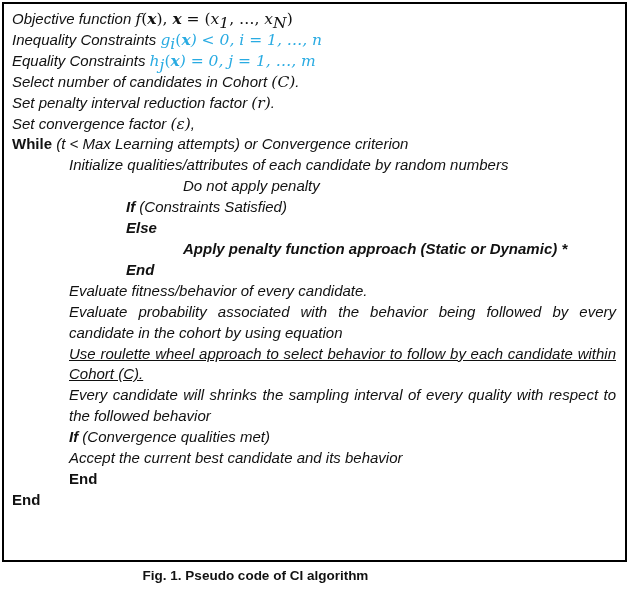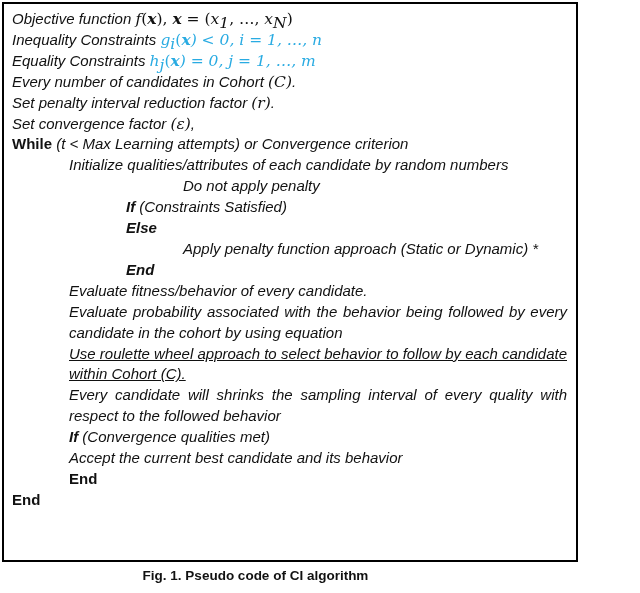--- a/index.html
+++ b/index.html
@@ -13,21 +13,21 @@
     height: 593px;
     background: #ffffff;
     font-family: "Liberation Sans", sans-serif;
     color: #111111;
     overflow: hidden;
   }
   .code-box {
     position: absolute;
     left: 2px;
     top: 2px;
-    width: 576px;
+    width: 625px;
     height: 560px;
     border: 2.5px solid #000000;
     box-sizing: border-box;
     padding: 5px 9px 0 8px;
     background: #ffffff;
   }
   .line {
     font-size: 15px;
     line-height: 20.9px;
     white-space: normal;
@@ -58,29 +58,29 @@
   }
 </style>
 </head>
 <body>
 
 <div class="canvas">
   <div class="code-box">
       <div class="line" style="padding-left: 0px;"><span class="i">Objective function </span><span class="i m">f</span><span class="m">(</span><span class="b i m">x</span><span class="m">),  </span><span class="b i m">x</span><span class="m"> = (</span><span class="i m">x</span><sub class="i m">1</sub><span class="m">, …, </span><span class="i m">x</span><sub class="i m">N</sub><span class="m">)</span></div>
       <div class="line" style="padding-left: 0px;"><span class="i">Inequality Constraints </span><span class="i m" style="color: rgb(41, 171, 226);">g</span><sub class="i m" style="color: rgb(41, 171, 226);">i</sub><span class="m" style="color: rgb(41, 171, 226);">(</span><span class="b i m" style="color: rgb(41, 171, 226);">x</span><span class="i m" style="color: rgb(41, 171, 226);">) &lt; 0,  i = 1, …, n</span></div>
       <div class="line" style="padding-left: 0px;"><span class="i">Equality Constraints </span><span class="i m" style="color: rgb(41, 171, 226);">h</span><sub class="i m" style="color: rgb(41, 171, 226);">j</sub><span class="m" style="color: rgb(41, 171, 226);">(</span><span class="b i m" style="color: rgb(41, 171, 226);">x</span><span class="i m" style="color: rgb(41, 171, 226);">) = 0,  j = 1, …, m</span></div>
-      <div class="line" style="padding-left: 0px;"><span class="i">Every number of candidates in Cohort </span><span class="i m">(C)</span><span class="i">.</span></div>
+      <div class="line" style="padding-left: 0px;"><span class="i">Select number of candidates in Cohort </span><span class="i m">(C)</span><span class="i">.</span></div>
       <div class="line" style="padding-left: 0px;"><span class="i">Set penalty interval reduction factor </span><span class="i m">(r)</span><span class="i">.</span></div>
       <div class="line" style="padding-left: 0px;"><span class="i">Set convergence factor </span><span class="i m">(ε)</span><span class="i">,</span></div>
       <div class="line" style="padding-left: 0px;"><span class="b">While </span><span class="i">(t &lt; Max Learning attempts) or Convergence criterion</span></div>
       <div class="line" style="padding-left: 57px;"><span class="i">Initialize qualities/attributes of each candidate by random numbers</span></div>
       <div class="line" style="padding-left: 171px;"><span class="i">Do not apply penalty</span></div>
       <div class="line" style="padding-left: 114px;"><span class="b i">If </span><span class="i">(Constraints Satisfied)</span></div>
       <div class="line" style="padding-left: 114px;"><span class="b i">Else</span></div>
-      <div class="line" style="padding-left: 171px;"><span class="i">Apply penalty function approach (Static or Dynamic) *</span></div>
+      <div class="line" style="padding-left: 171px; font-weight: bold;"><span class="i">Apply penalty function approach (Static or Dynamic) *</span></div>
       <div class="line" style="padding-left: 114px;"><span class="b i">End</span></div>
       <div class="line" style="padding-left: 57px;"><span class="i">Evaluate fitness/behavior of every candidate.</span></div>
       <div class="line just" style="padding-left: 57px;"><span class="i">Evaluate probability associated with the behavior being followed by every candidate in the cohort by using equation</span></div>
       <div class="line just" style="padding-left: 57px; text-decoration: underline;"><span class="i">Use roulette wheel approach to select behavior to follow by each candidate within Cohort (C).</span></div>
       <div class="line just" style="padding-left: 57px;"><span class="i">Every candidate will shrinks the sampling interval of every quality with respect to the followed behavior</span></div>
       <div class="line" style="padding-left: 57px;"><span class="b i">If </span><span class="i">(Convergence qualities met)</span></div>
       <div class="line" style="padding-left: 57px;"><span class="i">Accept the current best candidate and its behavior</span></div>
       <div class="line" style="padding-left: 57px;"><span class="b">End</span></div>
       <div class="line" style="padding-left: 0px;"><span class="b">End</span></div>
     </div>

